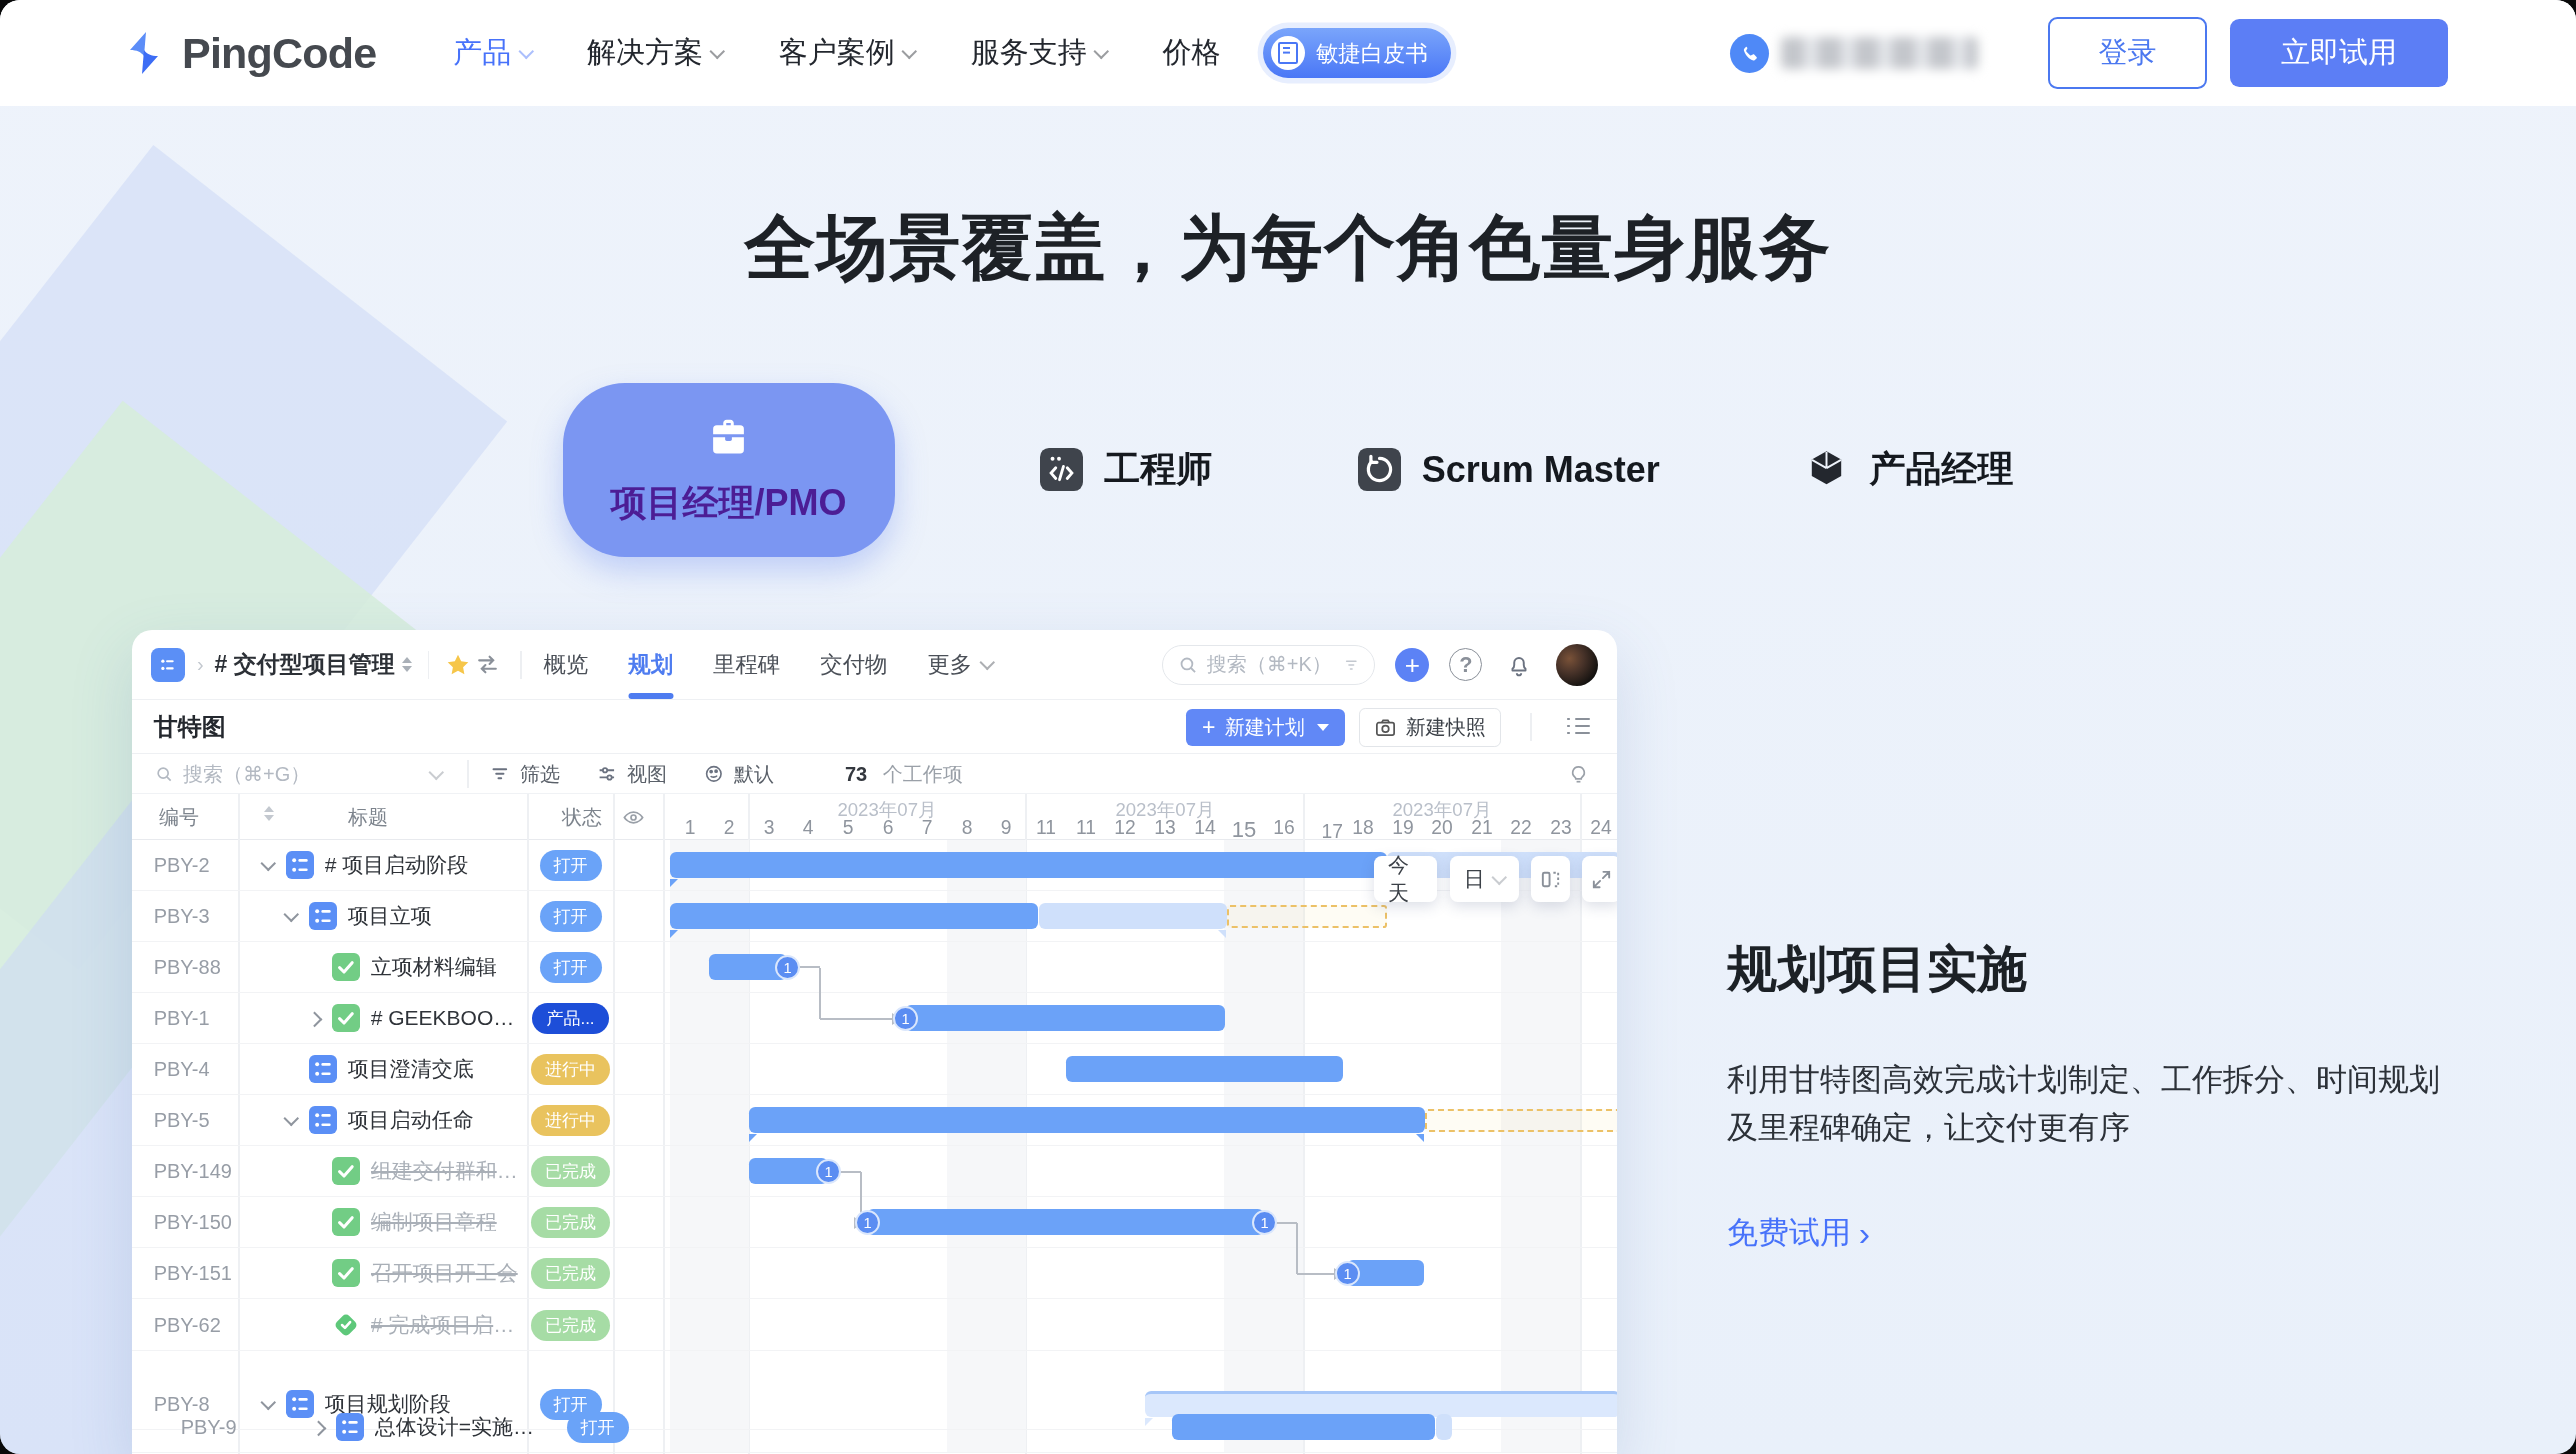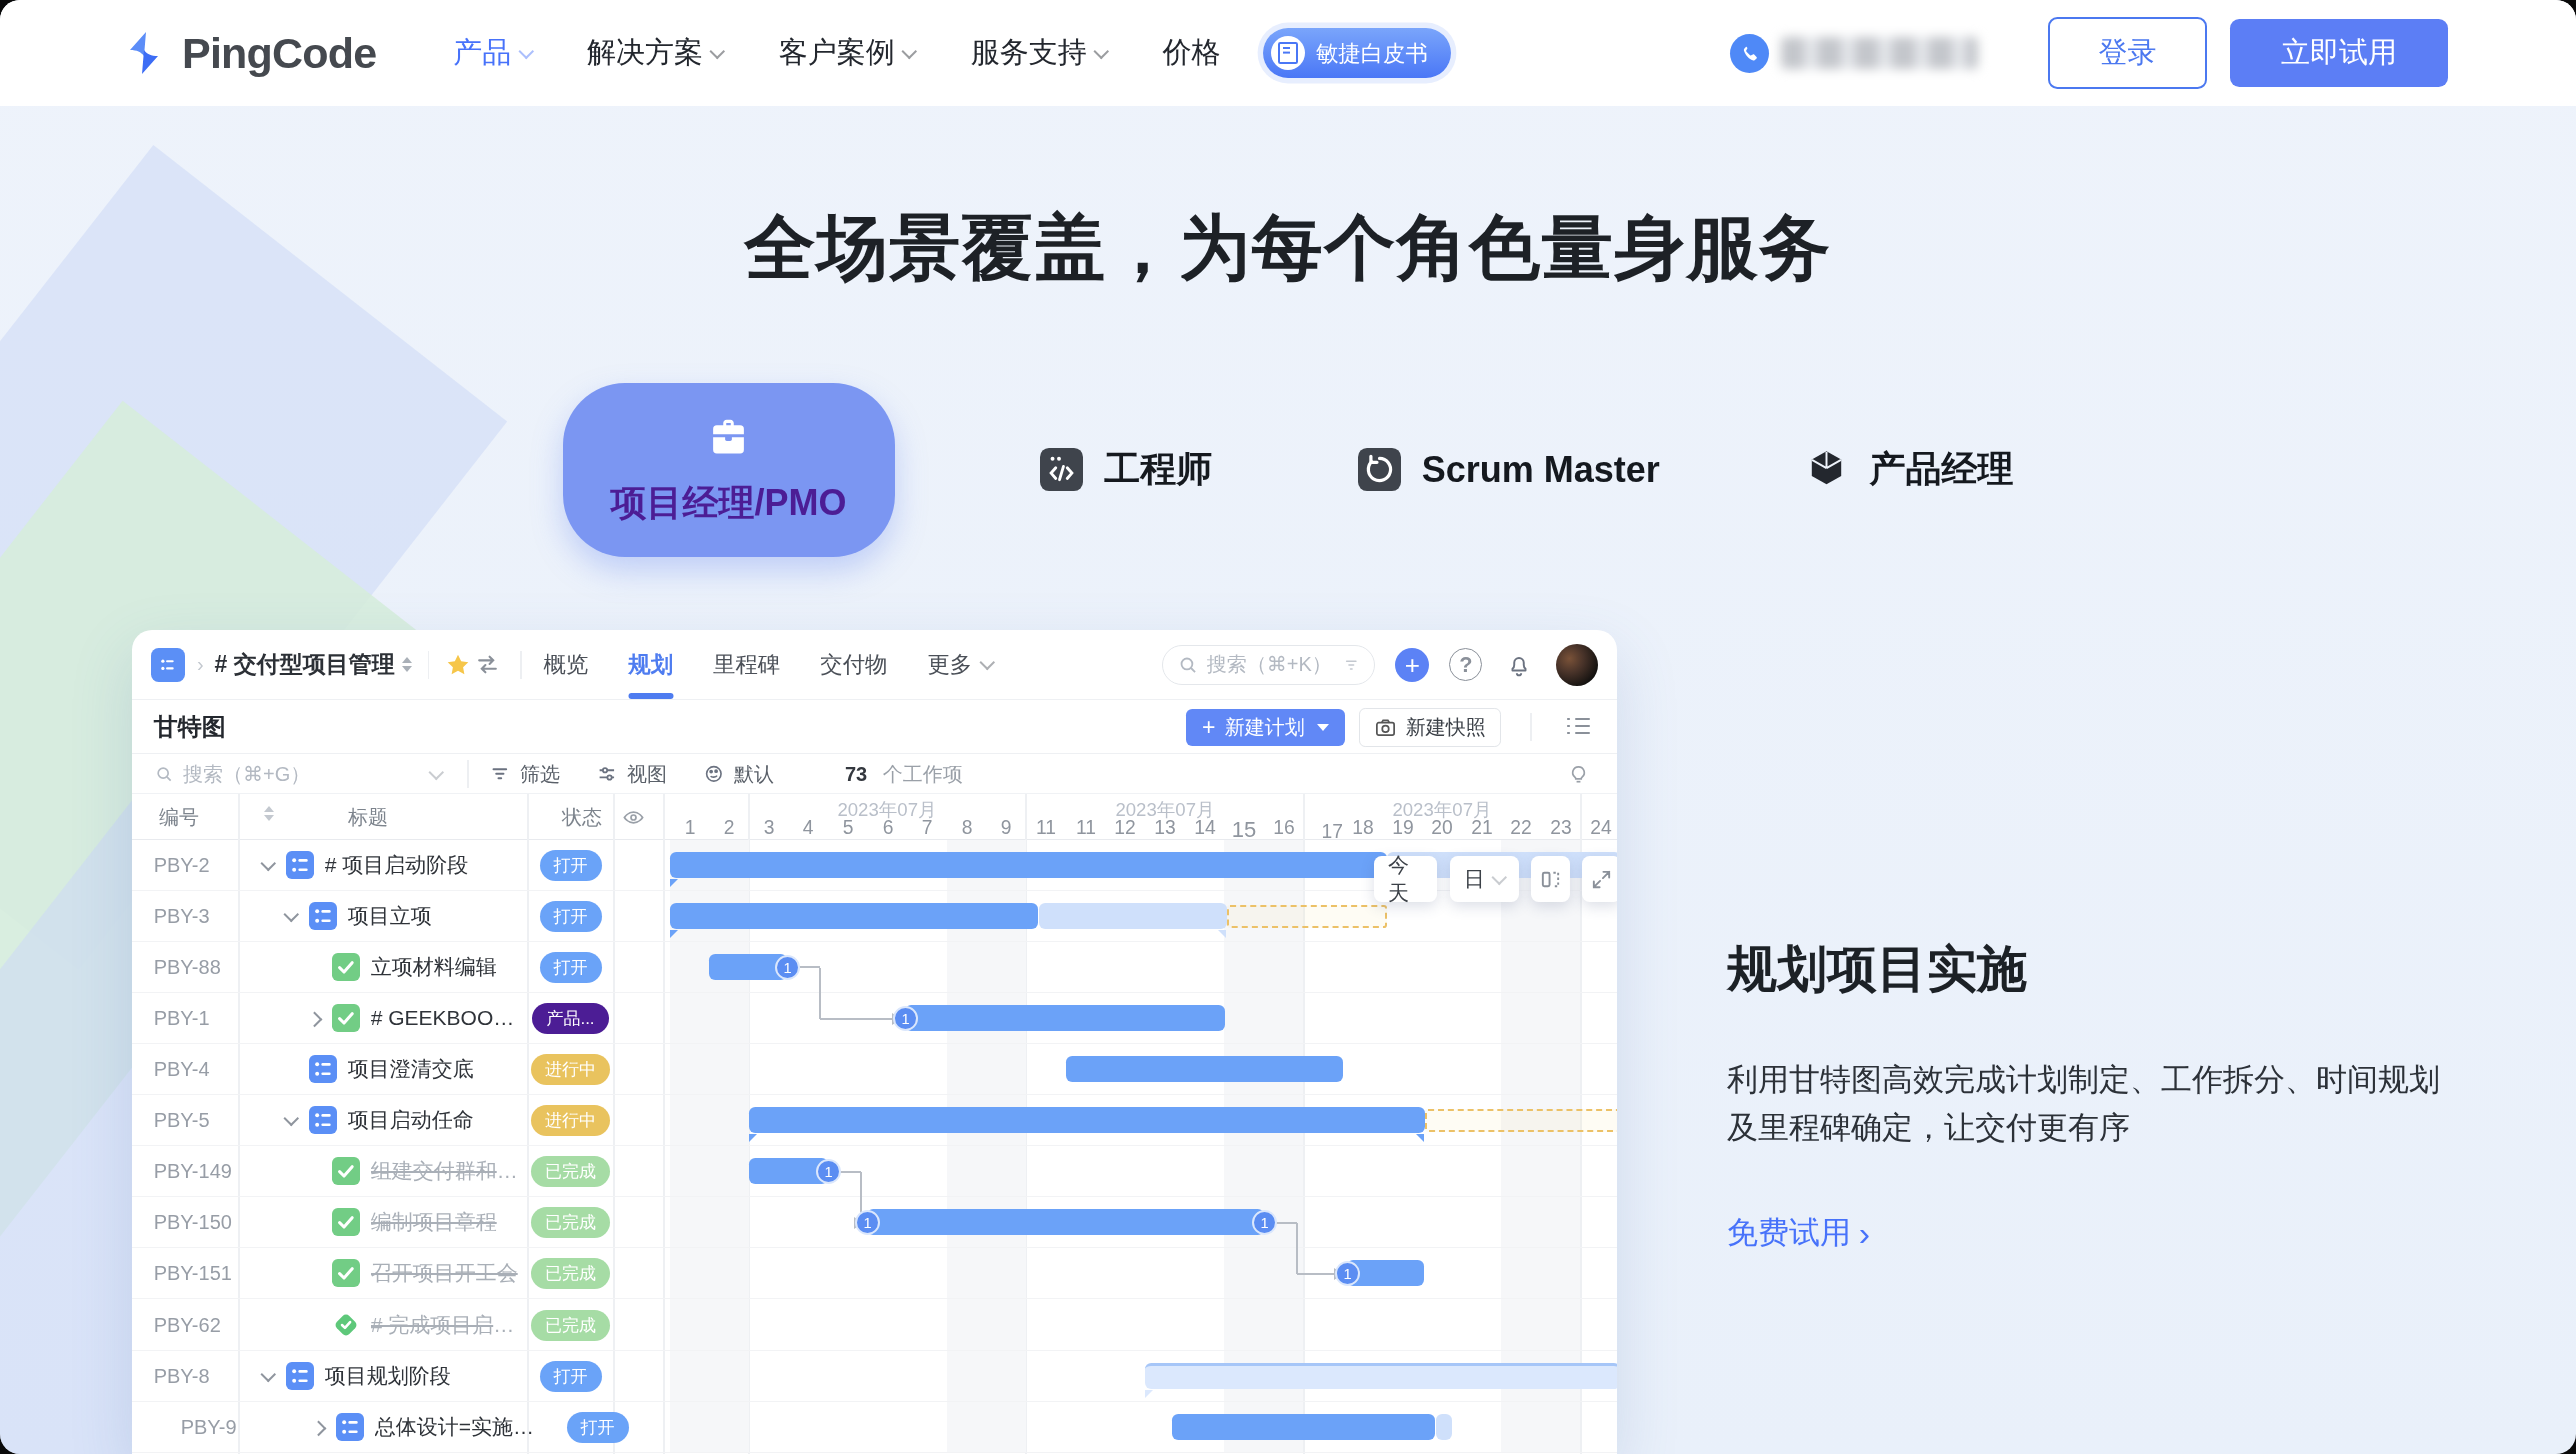--- a/index.html
+++ b/index.html
@@ -97,21 +97,21 @@
   .rchev{display:inline-block;width:8.5px;height:8.5px;border-right:2.3px solid #8f959e;border-bottom:2.3px solid #8f959e;flex:none;margin-right:12.4px;}
   .rchev.down{transform:rotate(45deg) translate(-1.5px,-1.5px);}
   .rchev.right{transform:rotate(-45deg) translate(-0.8px,0.8px);}
   .rchev.none{visibility:hidden;}
   .ticon{width:28px;height:28px;flex:none;margin-right:10.8px;}
   .rtitle{font-size:21px;color:#2f3339;white-space:nowrap;overflow:hidden;text-overflow:ellipsis;}
   .rtitle.struck{color:#a9afb7;text-decoration:line-through;}
   .pill{height:31px;padding:0 14px;border-radius:16.2px;color:#fff;font-size:17px;display:flex;align-items:center;white-space:nowrap;}
   .st-open{background:#6aa3f8;}
   .st-progress{background:#e9c35e;}
-  .st-product{background:#4c1d95;}
+  .st-product{background:#1d4ed8;}
   .st-done{background:#a6dca5;}
   
   .bar{position:absolute;top:12.4px;height:26px;box-sizing:border-box;}
   .bar.solid{background:#6ba2f8;border-radius:6.2px;}
   .bar.light{background:#cfe0fb;border-radius:6.2px;}
   .bar.dashed{top:14px;height:23px;border:2.3px dashed #ecc167;background:rgba(250,222,150,.10);border-radius:3.1px;}
   .bar.planned{background:#dbe8fd;border-top:3.9px solid #a6c6f8;border-radius:6.2px;}
   .notch{position:absolute;top:39px;width:0;height:0;}
   .notch.nl{border-top:8.5px solid #6ba2f8;border-right:8.5px solid transparent;}
   .notch.nr{border-top:8.5px solid #6ba2f8;border-left:8.5px solid transparent;}
@@ -677,21 +677,21 @@
                 </svg>
               </span>
               <span class="rtitle struck"># 完成项目启动阶段...</span>
             </div>
             <div class="c-status">
               <span class="pill st-done">已完成</span>
             </div>
             <div class="c-eye"></div>
             <div class="c-tl"></div>
           </div>
-          <div class="grow" style="top: 511px;">
+          <div class="grow" style="top: 539px;">
             <div class="c-id">
               <span>PBY-8</span>
             </div>
             <div class="c-title" style="padding-left: 25px;">
               <span class="rchev down"></span>
               <span class="ticon">
                 <svg width="28" height="28" viewBox="0 0 24 24">
                   <rect width="24" height="24" rx="5" fill="#5b8ff6"></rect>
                   <circle cx="7" cy="8" r="1.7" fill="#fff"></circle>
                   <rect x="10.6" y="6.9" width="8" height="2.3" rx="1.1" fill="#fff"></rect>

